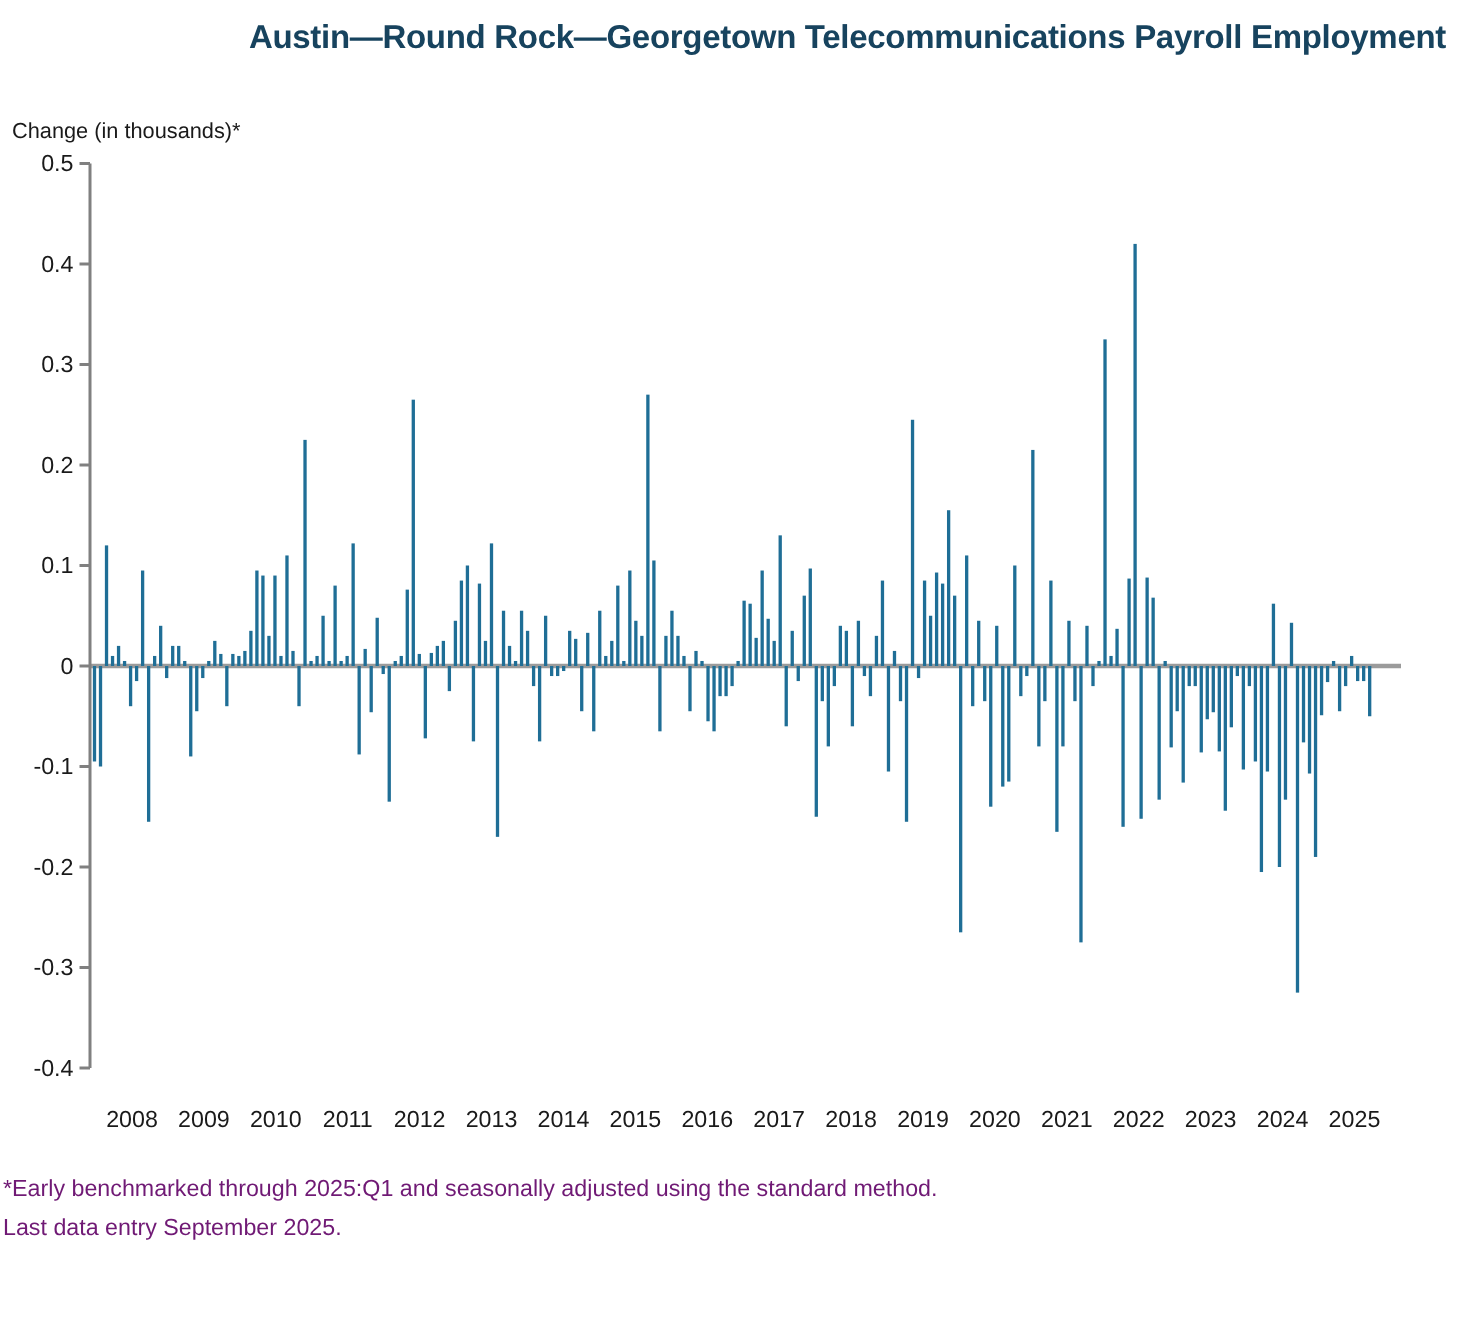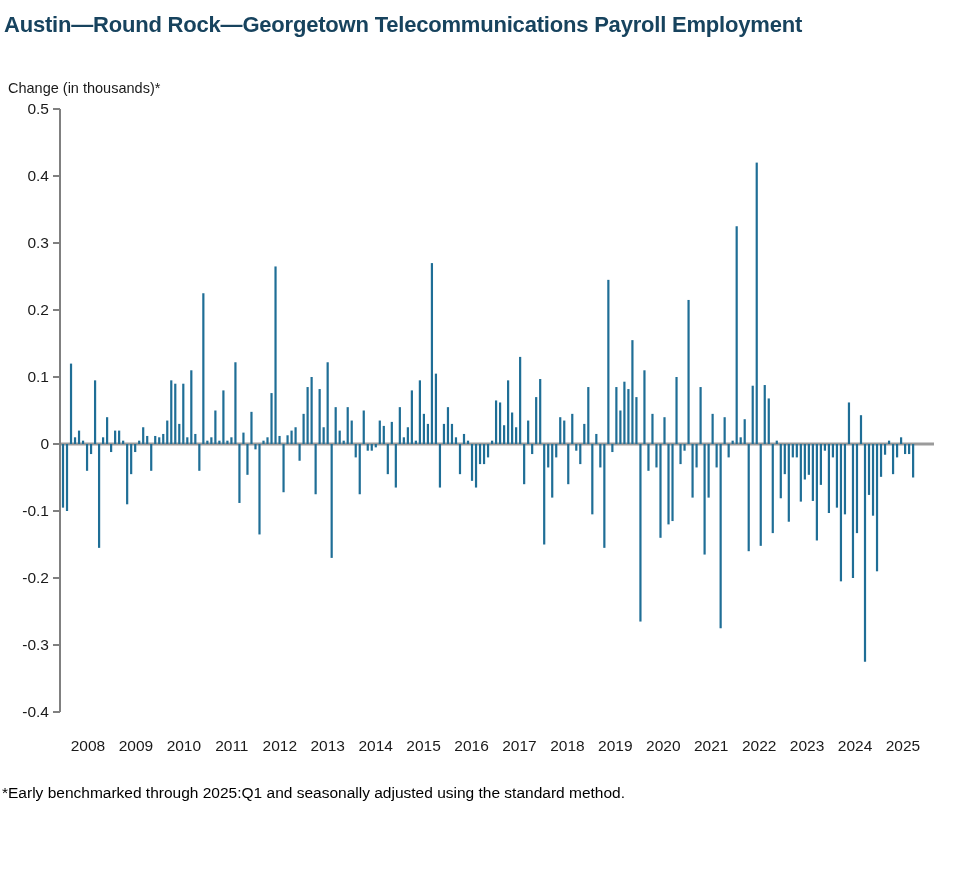--- a/index.html
+++ b/index.html
@@ -5,29 +5,30 @@
   html,body{margin:0;padding:0;background:#ffffff;}
   body{
     width:979px;height:878px;position:relative;overflow:hidden;
     font-family:"Liberation Sans","DejaVu Sans",sans-serif;
     -webkit-font-smoothing:antialiased;
   }
   .page-title{
     position:absolute;left:4px;top:12px;width:960px;
     font-size:22px;font-weight:bold;letter-spacing:-0.2px;
     color:#17435e;
+    text-align:right;
   }
   .y-axis-title{
     position:absolute;left:8px;top:64px;
     font-size:14.5px;color:#1a1a1a;margin-top:16px;
   }
   .chart-wrap{position:absolute;left:0;top:88px;width:979px;height:690px;}
   .footnotes{
     position:absolute;left:2px;top:780px;width:970px;
-    font-size:15.5px;color:#000000;line-height:26px;
+    font-size:15.5px;color:#701a75;line-height:26px;
   }
   svg text{font-family:"Liberation Sans","DejaVu Sans",sans-serif;}
 </style>
 </head>
 <body>
 
 <div class="page-title">Austin—Round Rock—Georgetown Telecommunications Payroll Employment</div>
 <div class="y-axis-title">Change (in thousands)*</div>
 
 <div class="chart-wrap">
@@ -289,13 +290,14 @@
         <text x="759.16" y="663" text-anchor="middle" font-size="15.5" fill="#1a1a1a">2022</text>
         <text x="807.0999999999999" y="663" text-anchor="middle" font-size="15.5" fill="#1a1a1a">2023</text>
         <text x="855.04" y="663" text-anchor="middle" font-size="15.5" fill="#1a1a1a">2024</text>
         <text x="902.98" y="663" text-anchor="middle" font-size="15.5" fill="#1a1a1a">2025</text>
       </g>
     </svg>
 </div>
 
 <div class="footnotes">
   <div>*Early benchmarked through 2025:Q1 and seasonally adjusted using the standard method.</div>
+  <div>Last data entry September 2025.</div>
 </div>
 
 </body></html>

